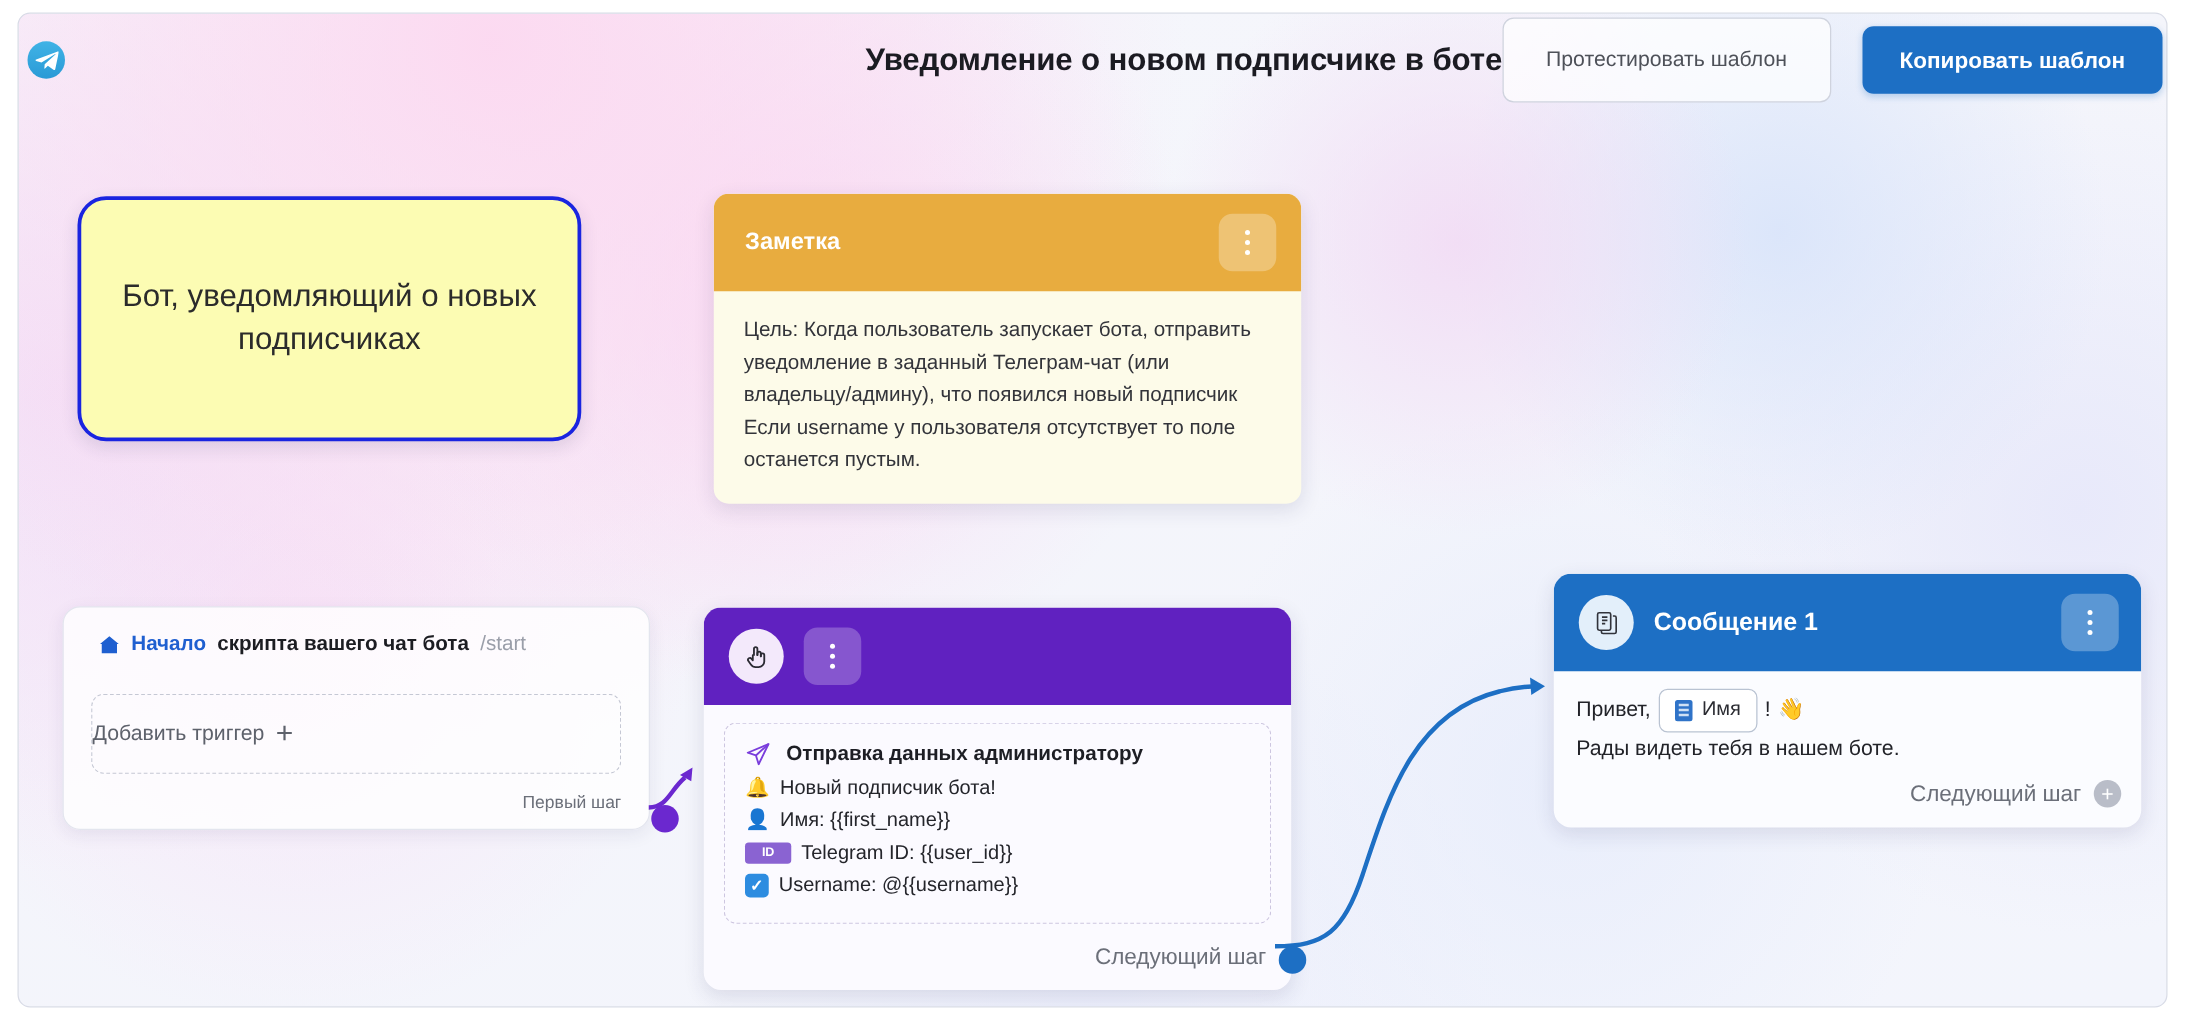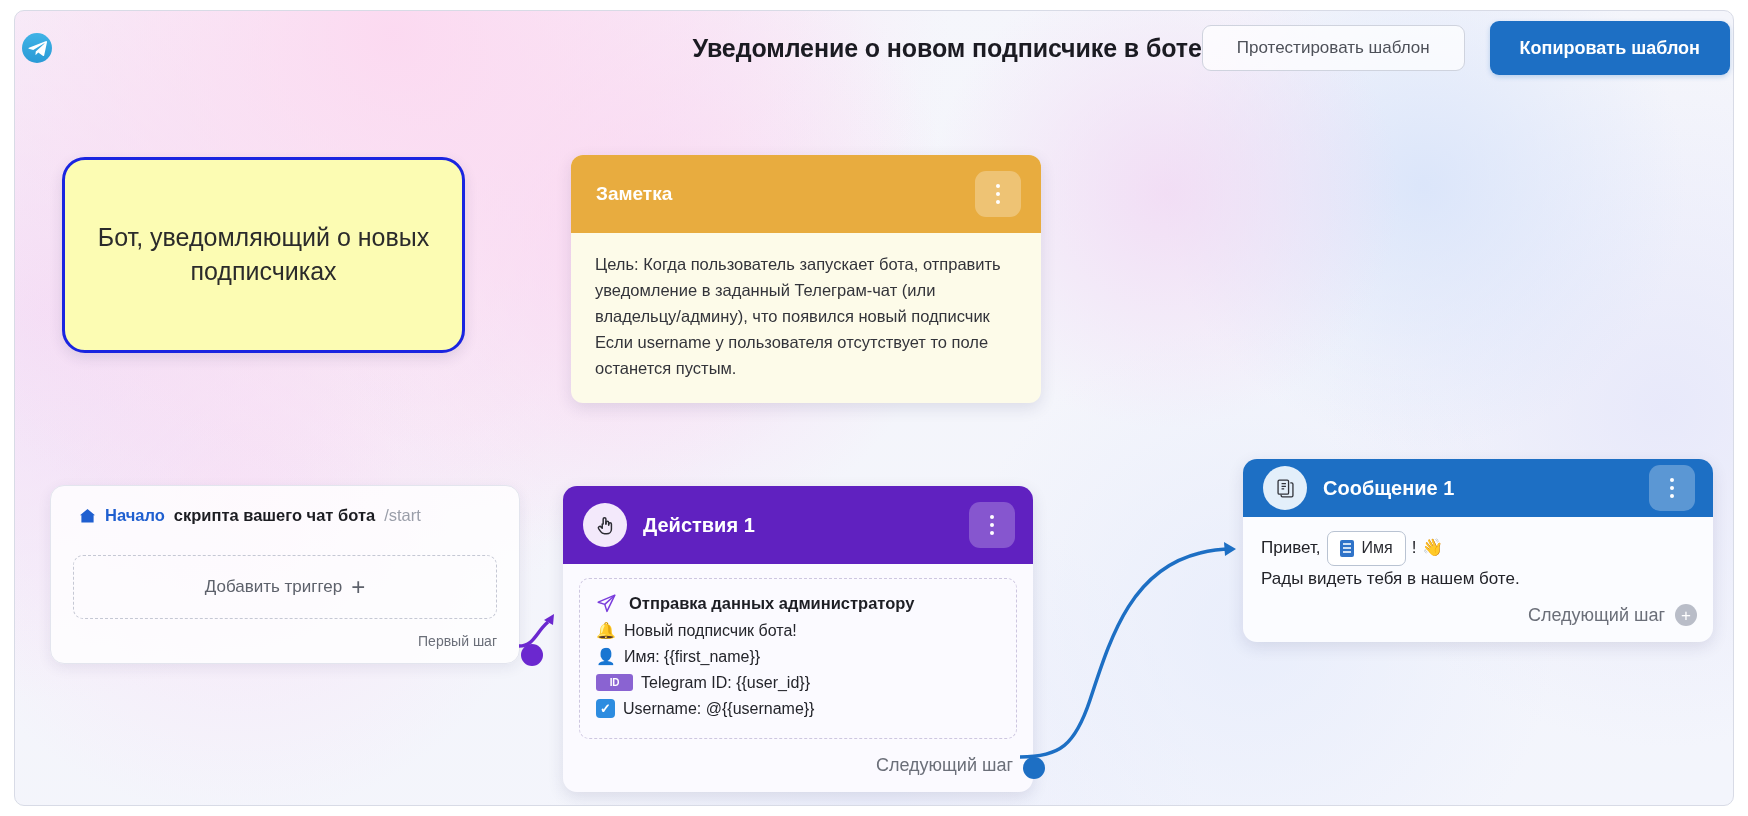--- a/index.html
+++ b/index.html
@@ -78,21 +78,21 @@
     white-space: nowrap;
   }
 
   .header-actions {
     display: flex;
     align-items: center;
     gap: 25px;
     flex: 0 0 auto;
   }
   .btn-secondary {
-    height: 46px;
+    height: 68px;
     padding: 0 34px;
     border: 1px solid #cfd3de;
     border-radius: 9px;
     background: rgba(255,255,255,0.72);
     color: #4e5159;
     font-size: 17px;
     font-family: "Liberation Sans", sans-serif;
     cursor: pointer;
     white-space: nowrap;
     display: flex; align-items: center; justify-content:center;
@@ -199,21 +199,21 @@
     padding-left: 6px;
   }
   .home-ico { flex:0 0 auto; display:block; }
   .start-strong-blue { color: #1f5fd0; font-weight: bold; }
   .start-strong-dark { color: #1c1d22; font-weight: bold; }
   .start-muted { color: #9a9ea9; }
   .add-trigger {
     height: 62px;
     border: 1.5px dashed #c5c8d4;
     border-radius: 10px;
-    display: flex; align-items: center; justify-content: center;
+    display: flex; align-items: center; justify-content: flex-start;
     gap: 9px;
     color: #5d616b;
     font-size: 17px;
     cursor: pointer;
     background: transparent;
   }
   .plus-glyph { font-size: 24px; color: #5d616b; line-height: 1; }
   .node-footer {
     display: flex; align-items: center; justify-content: flex-end;
     gap: 10px;
@@ -304,21 +304,21 @@
   
   .message {
     left: 1228px; top: 448px;
     width: 470px;
     border-radius: 14px;
     overflow: hidden;
     background: #fbfcff;
     box-shadow: 0 5px 16px rgba(40,40,90,0.12);
   }
   .message-head {
-    height: 58px;
+    height: 78px;
     background: #1d6fc4;
     display: flex; align-items: center;
     padding: 0 18px 0 20px;
     box-sizing: border-box;
     gap: 16px;
   }
   .round-ico.blue-ico { background: #e3effa; }
   .message-body {
     padding: 14px 18px 4px 18px;
     font-size: 17px;
@@ -412,21 +412,20 @@
 
     <div class="node actions">
       <div class="actions-head">
         <div class="round-ico">
           <svg width="22" height="22" viewBox="0 0 24 24" fill="none" stroke="#2b2b33" stroke-width="1.6" stroke-linecap="round" stroke-linejoin="round">
             <path d="M10 11V5.5a1.5 1.5 0 0 1 3 0V11"></path>
             <path d="M13 11V9.5a1.5 1.5 0 0 1 3 0V12"></path>
             <path d="M16 12v-1a1.5 1.5 0 0 1 3 0v5.5a5 5 0 0 1-5 5h-2.5a5 5 0 0 1-4.2-2.3L5 16c-.5-.9-.2-1.8.6-2.3.8-.4 1.7-.2 2.2.6L9 15.5V11"></path>
           </svg>
         </div>
-        <div class="head-title">Действия 1</div>
         <div class="kebab purple">
           <span></span>
             <span></span>
             <span></span>
         </div>
       </div>
       <div class="actions-body">
         <div class="msg-box">
           <div class="msg-title">
             <svg width="21" height="21" viewBox="0 0 24 24" fill="none" stroke="#7a3ddc" stroke-width="1.7" stroke-linejoin="round">

